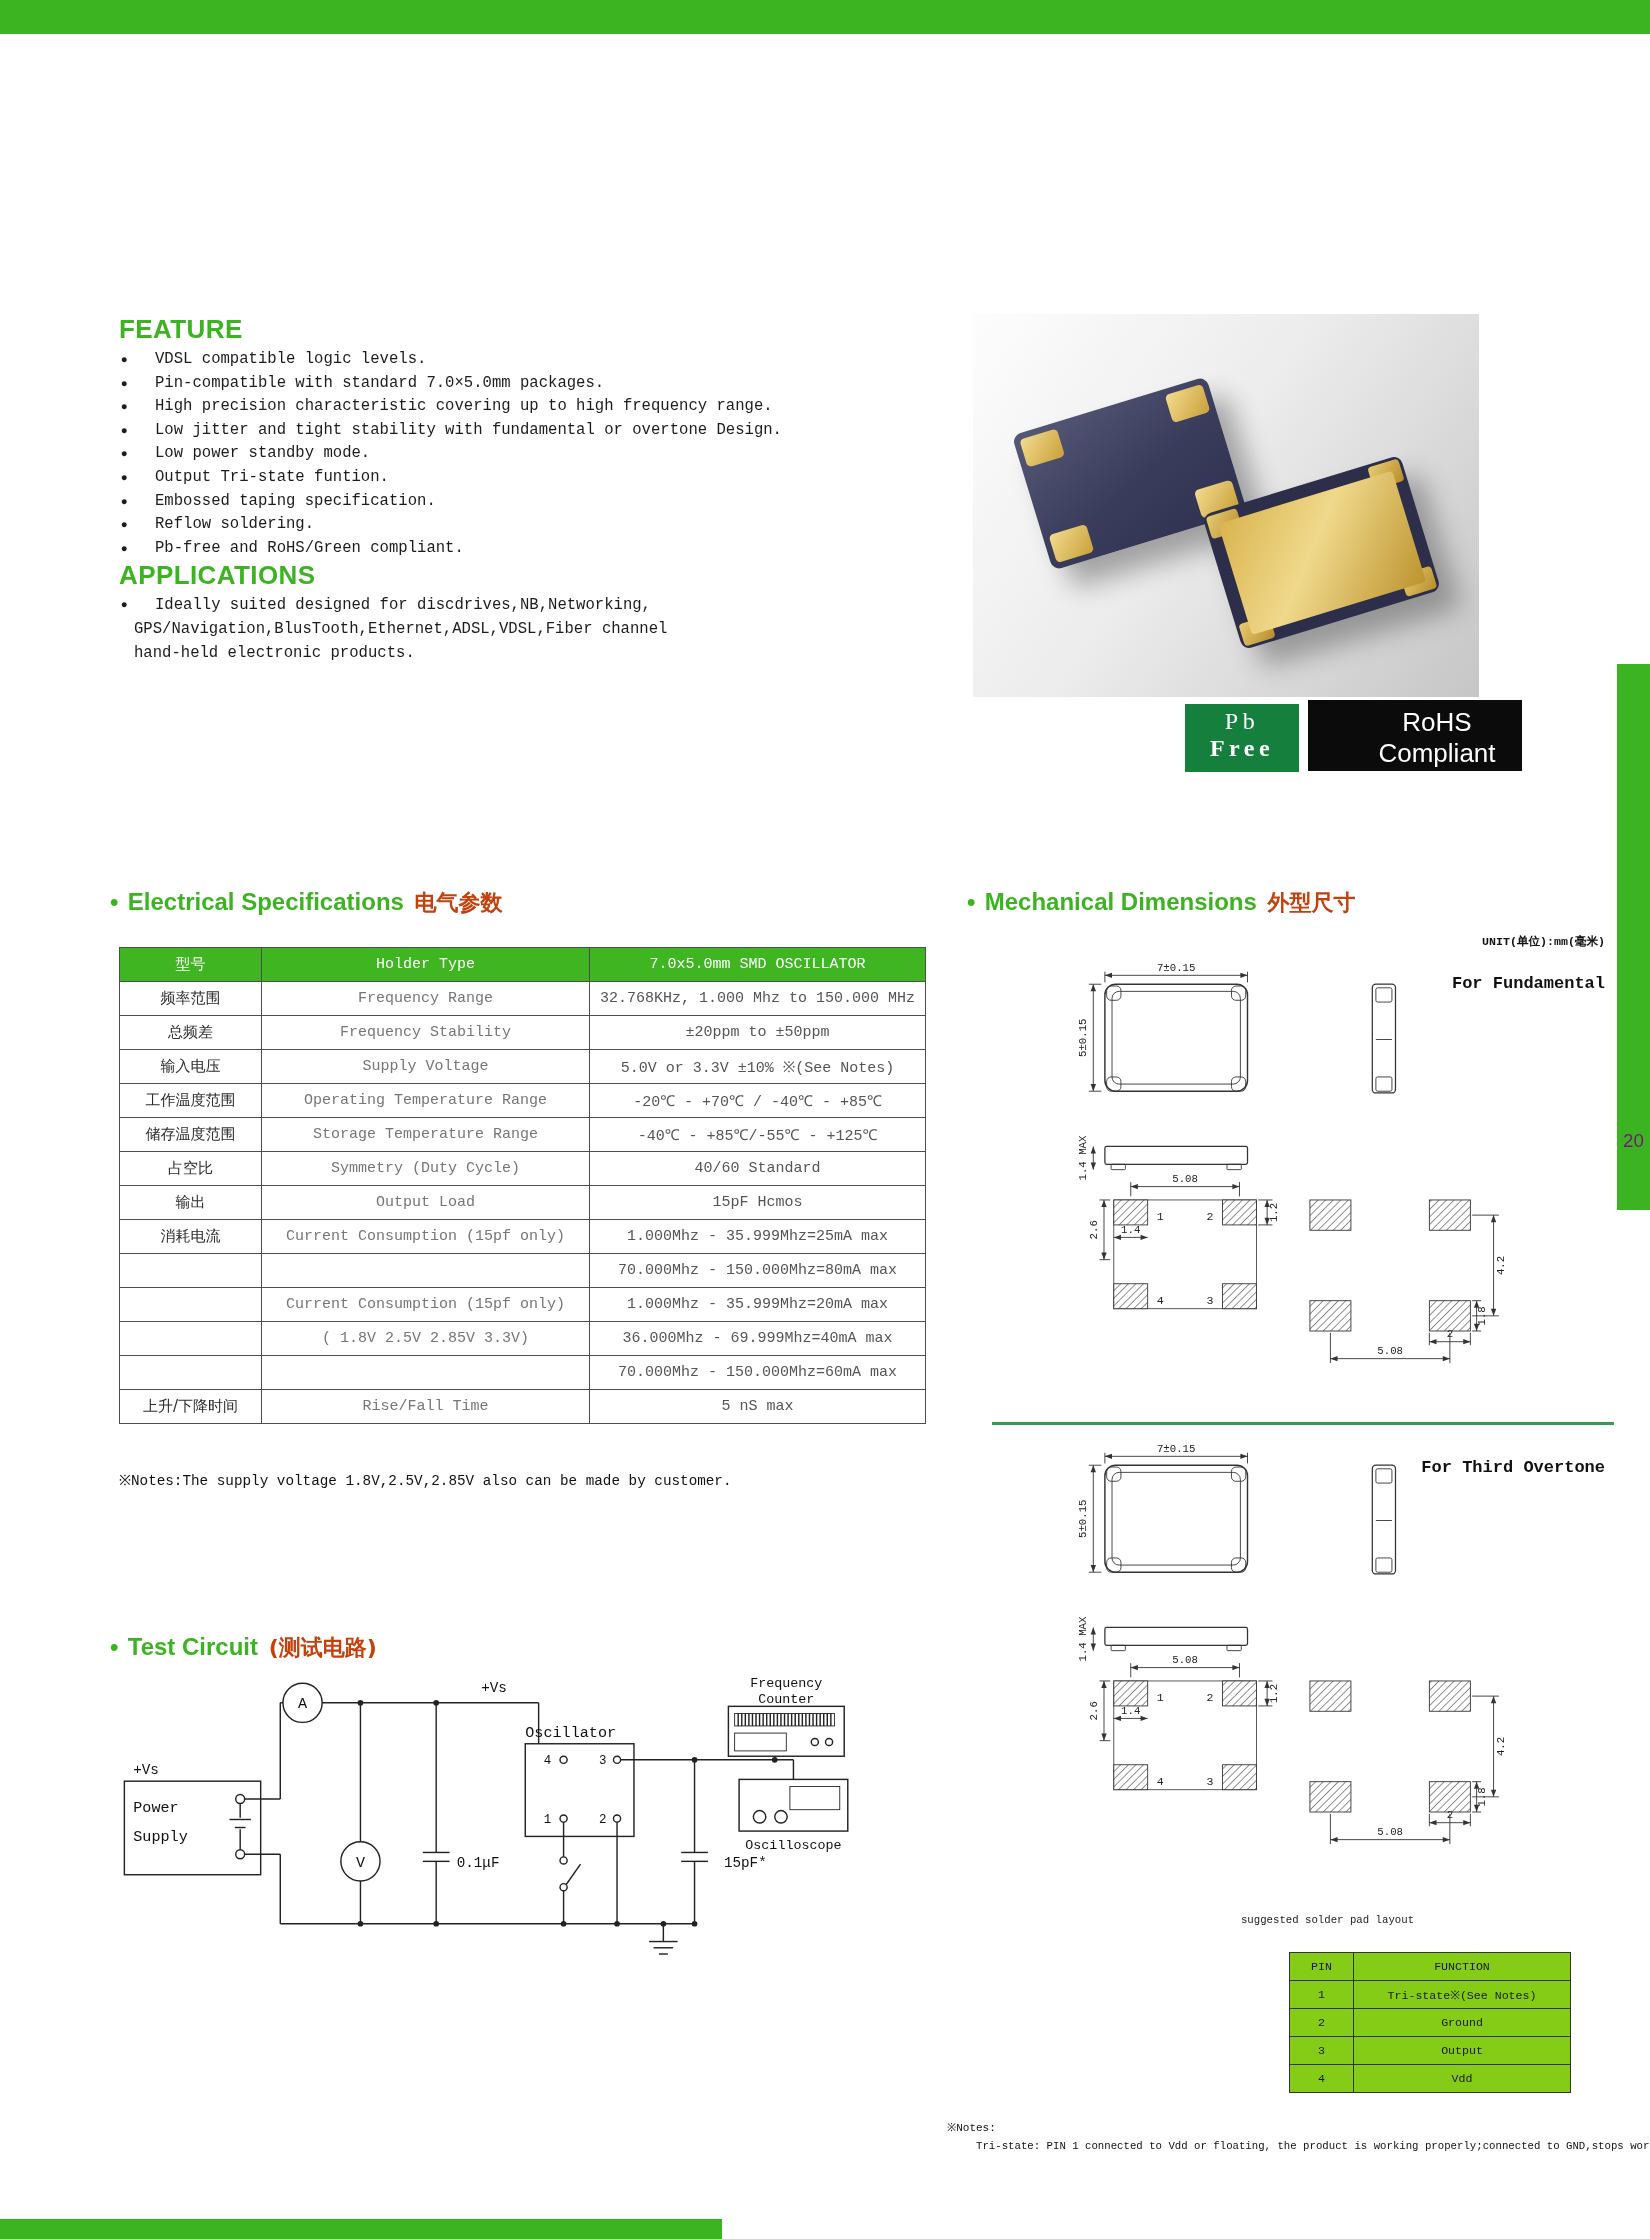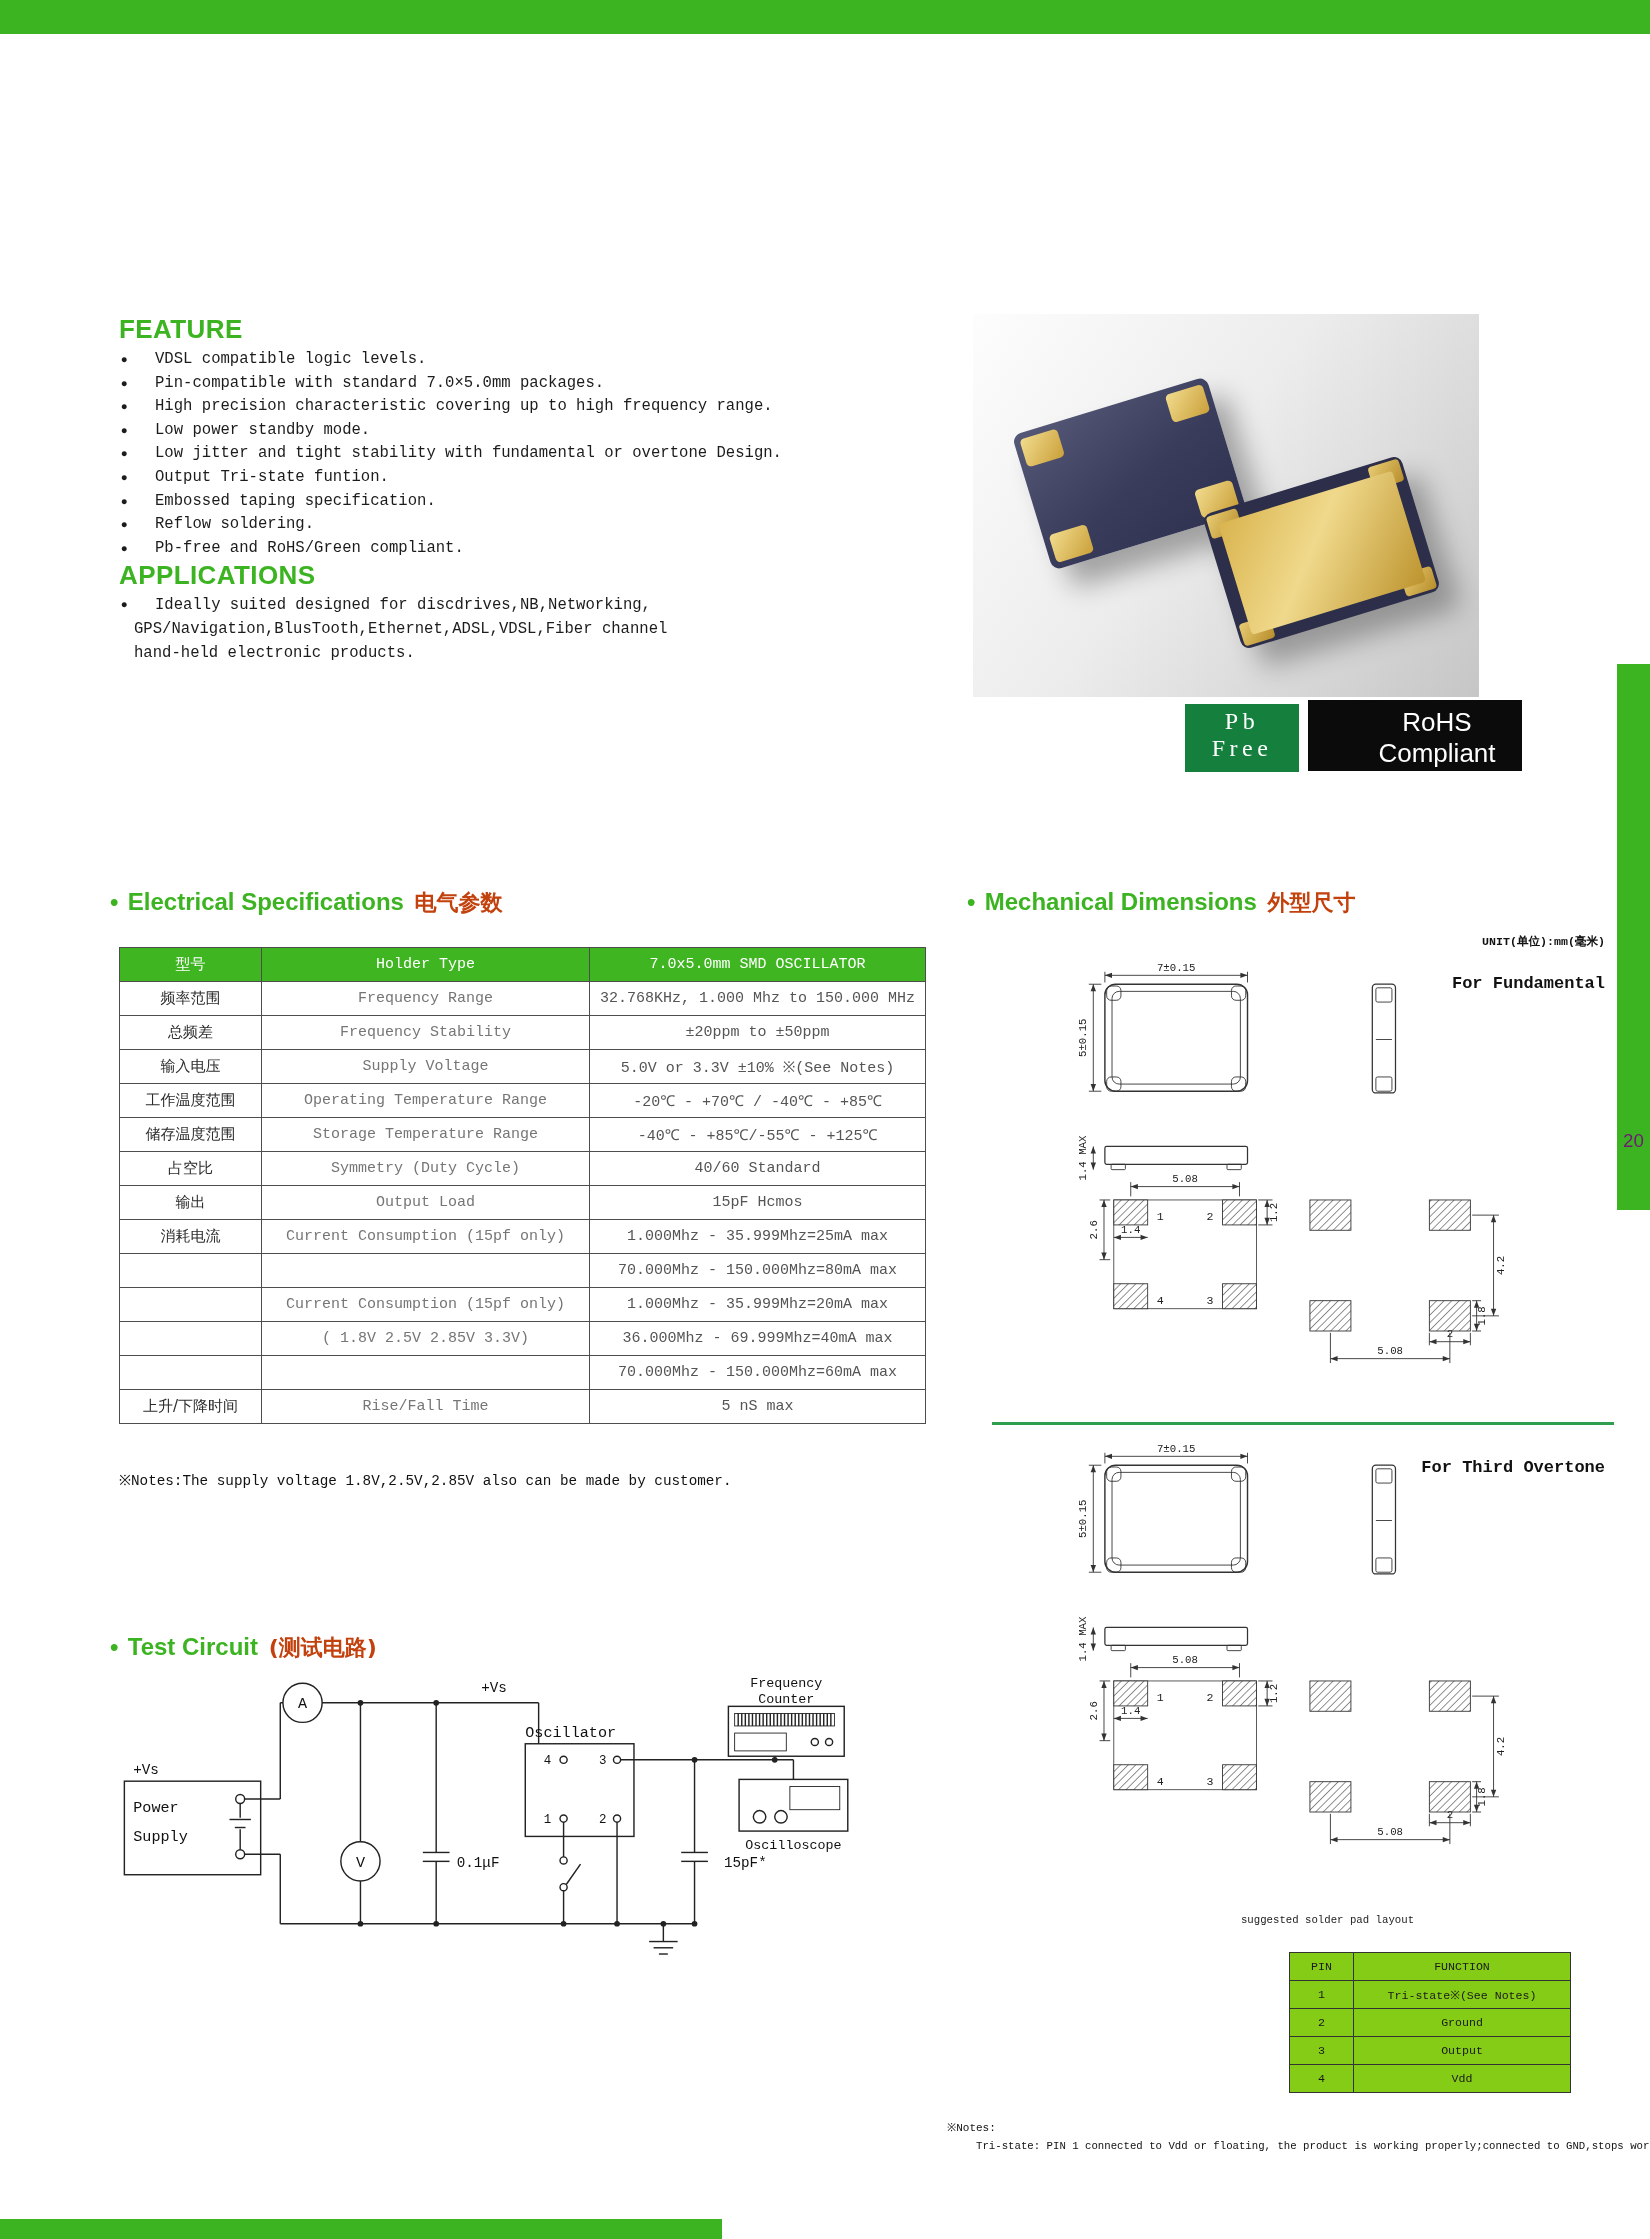--- a/index.html
+++ b/index.html
@@ -37,21 +37,21 @@
   .pad.tl{left:6.2px;top:6.2px}.pad.tr{right:6.2px;top:6.2px}.pad.bl{left:6.2px;bottom:6.2px}.pad.br{right:6.2px;bottom:6.2px}
   .chipB{left:245px;top:168px;width:207px;height:141px;transform:rotate(-17deg);
          background:#2c2e4a;box-shadow:14.3px 23px 27px rgba(0,0,0,.3);}
   .chipB .inner{position:absolute;left:12.5px;top:12.5px;right:12.5px;bottom:12.5px;border-radius:3.6px;
          background:linear-gradient(130deg,#d9b44e,#f0d98c 45%,#bd942e);}
   .chipB .tab{position:absolute;width:32px;height:23px;border-radius:3.6px;background:linear-gradient(135deg,#e8cc74,#b78d2a);}
   .tab.tl{left:2.7px;top:2.7px}.tab.tr{right:2.7px;top:2.7px}.tab.bl{left:2.7px;bottom:2.7px}.tab.br{right:2.7px;bottom:2.7px}
   
   .pb-badge{position:absolute;left:1185px;top:704px;width:114px;height:68px;background:#15803d;color:#fff;
         text-align:center;font-family:"Liberation Serif",serif;letter-spacing:4.5px;}
-  .pb-badge .l1{font-size:24px;margin-top:3.6px}.pb-badge .l2{font-size:24px;}
+  .pb-badge .l1{font-size:24px;margin-top:3.6px}.pb-badge .l2{font-size:24px;font-weight:bold;}
   .rohs-badge{position:absolute;left:1308px;top:700px;width:214px;height:71px;background:#0b0b0b;color:#fff;
         text-align:center;font-family:"Liberation Sans",sans-serif;padding-left:44px;}
   .rohs-badge .t{font-size:26px;margin-top:7.1px}.rohs-badge .s{font-size:13.4px;margin-top:1.8px}
   
   .spec-table{position:absolute;left:119px;top:947px;width:807px;border-collapse:collapse;table-layout:fixed;
         font-size:15px;border:1.8px solid #333;}
   .spec-table th,.spec-table td{border:0.9px solid #4d4d4d;height:34px;text-align:center;padding:0 3.6px;
         font-weight:normal;overflow:hidden;white-space:nowrap;}
   .spec-table th{background:#3eb521;color:#fff;}
   .spec-table td.c0{color:#2b2b2b;font-family:"DejaVu Sans",sans-serif;}
@@ -78,22 +78,22 @@
 
 <div class="page">
 
   <div class="bar-top"></div>
 
   <div class="h1" style="left:119px;top:314px;">FEATURE</div>
   <ul class="feature-list">
       <li>VDSL compatible logic levels.</li>
       <li>Pin-compatible with standard 7.0×5.0mm packages.</li>
       <li>High precision characteristic covering up to high frequency range.</li>
+      <li>Low jitter and tight stability with fundamental or overtone Design.</li>
       <li>Low power standby mode.</li>
-      <li>Low jitter and tight stability with fundamental or overtone Design.</li>
       <li>Output Tri-state funtion.</li>
       <li>Embossed taping specification.</li>
       <li>Reflow soldering.</li>
       <li>Pb-free and RoHS/Green compliant.</li>
     </ul>
 
   <div class="h1" style="left:119px;top:560px;">APPLICATIONS</div>
   <div class="app-lines">
       <div class="app-first">Ideally suited designed for discdrives,NB,Networking,</div>
       <div class="app-rest">GPS/Navigation,BlusTooth,Ethernet,ADSL,VDSL,Fiber channel</div>

